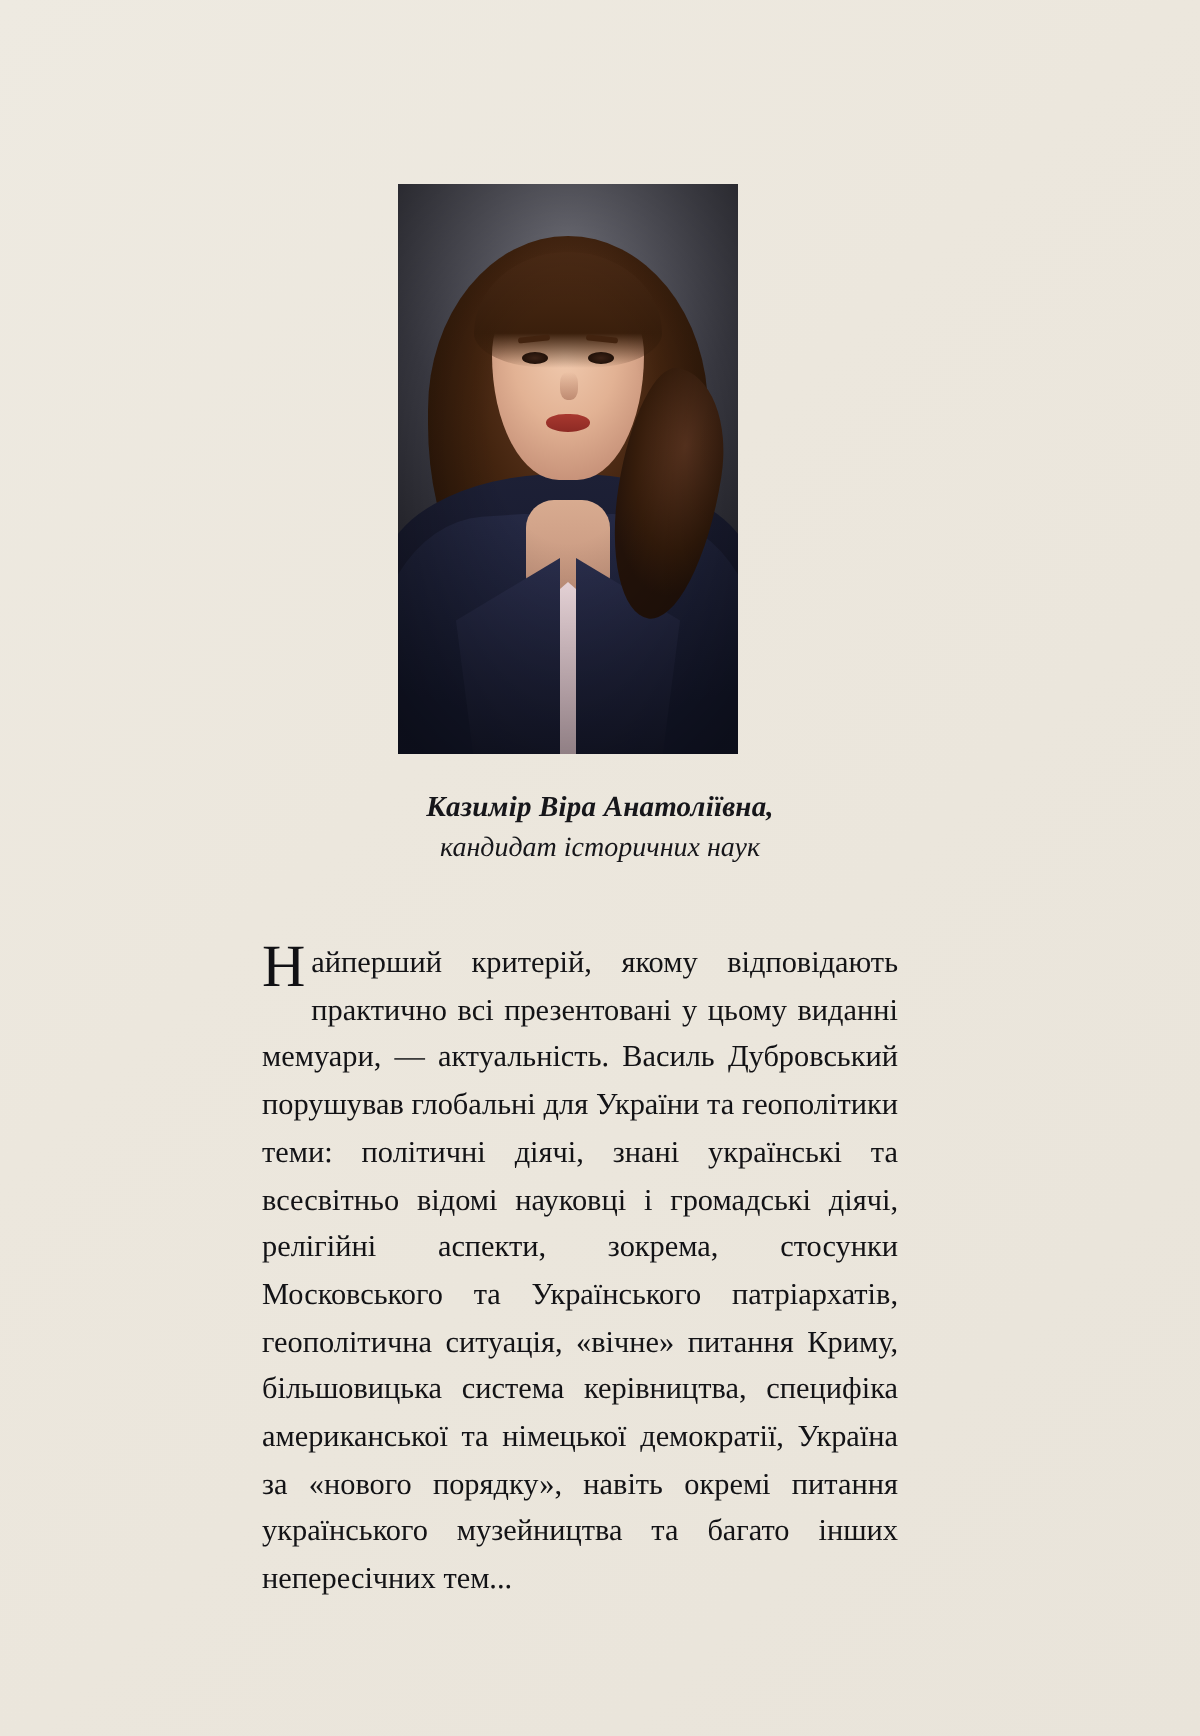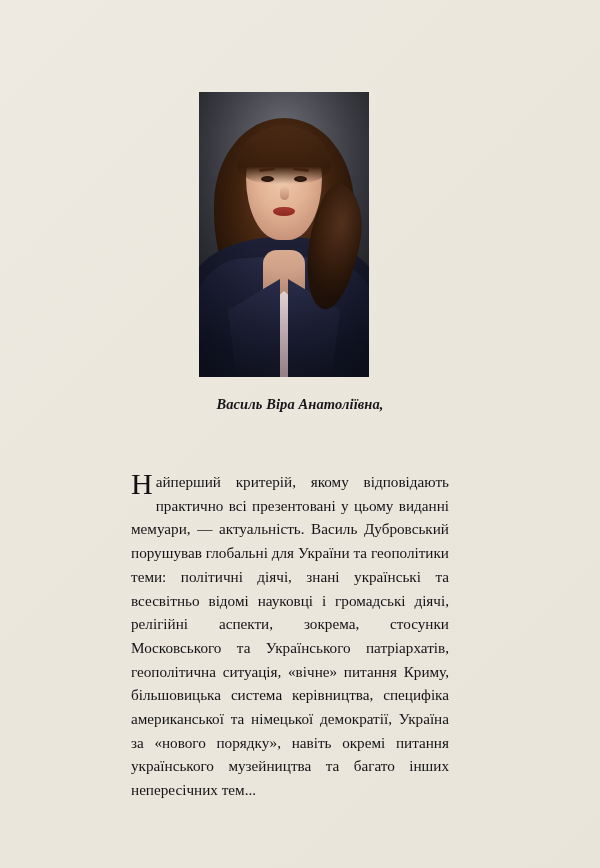--- a/index.html
+++ b/index.html
@@ -273,21 +273,22 @@
       <div class="ph-eye-l"></div>
       <div class="ph-eye-r"></div>
       <div class="ph-nose"></div>
       <div class="ph-lips"></div>
       <div class="ph-hair-curl-l"></div>
       <div class="ph-hair-curl-r"></div>
       <div class="ph-vign"></div>
     </div>
 
     <div class="caption">
-      <span class="name">Василь Віра Анатоліївна,</span>
+      <span class="name">Казимір Віра Анатоліївна,</span>
+      <span class="degree">кандидат історичних наук</span>
     </div>
 
     <div class="body-text">
       <span class="dropcap">Н</span><span>айперший критерій, якому відповідають практично всі презентовані у цьому виданні мемуари, — актуальність. Василь Дубровський порушував глобальні для України та геополітики теми: політичні діячі, знані українські та всесвітньо відомі науковці і громадські діячі, релігійні аспекти, зокрема, стосунки Московського та Українського патріархатів, геополітична ситуація, «вічне» питання Криму, більшовицька система керівництва, специфіка американської та німецької демократії, Україна за «нового порядку», навіть окремі питання українського музейництва та багато інших непересічних тем...</span>
     </div>
 
   </div>
 </div>
 
 </body></html>

